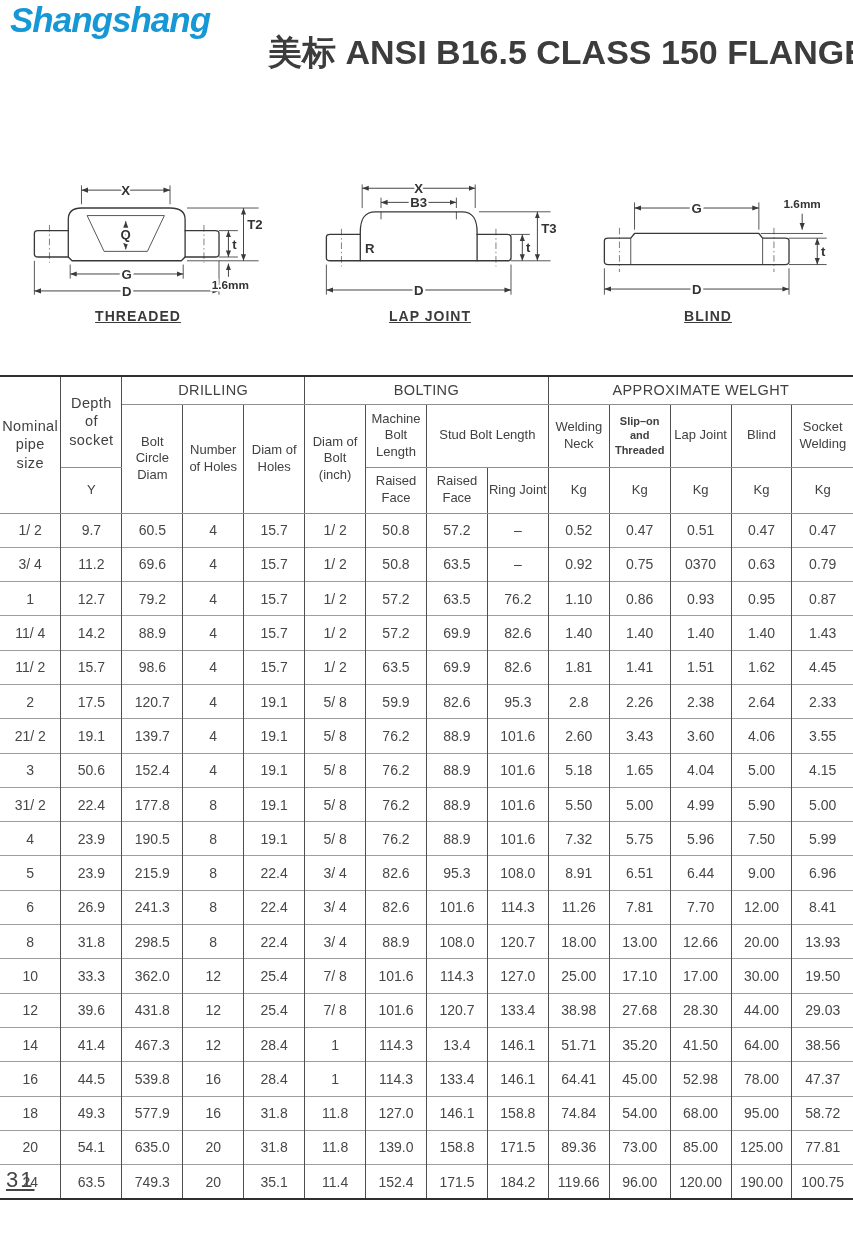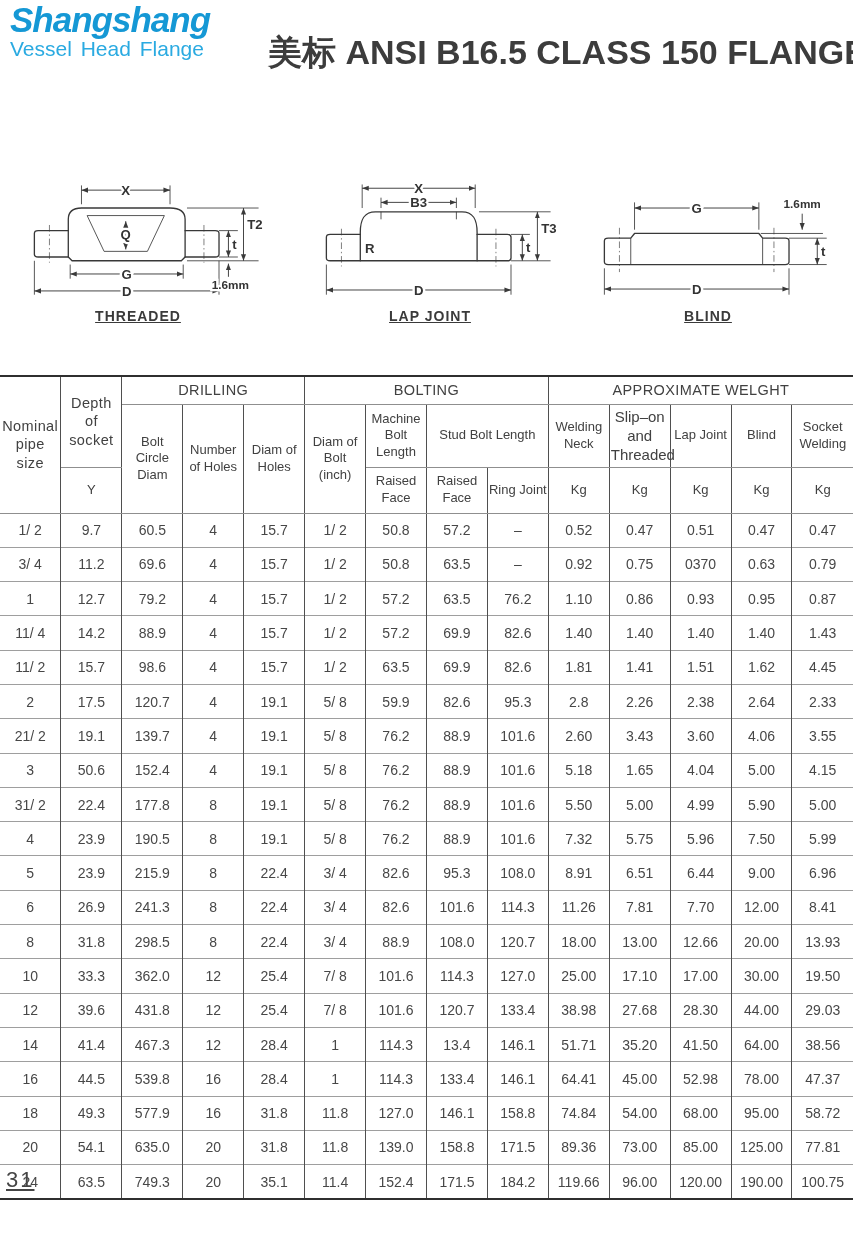--- a/index.html
+++ b/index.html
@@ -36,31 +36,30 @@
   col { width:7.1428%; }
   th, td { border-left:1px solid #4f4f4f; border-right:1px solid #4f4f4f;
            text-align:center; vertical-align:middle; padding:0 1px;
            font-weight:normal; color:#414141; }
   tr th:first-child, tbody td:first-child { border-left:none; }
   tr th:last-child,  tbody td:last-child  { border-right:none;margin-left:48px; }
   thead th { font-size:13px; line-height:1.28; border-top:1px solid #8f8f8f; border-bottom:1px solid #8f8f8f; }
   thead tr.group-row th { height:28px; font-size:14.5px; letter-spacing:0.4px; border-top:none; }
   thead tr.name-row th  { height:63px; }
   thead tr.sub-row th   { height:46px; }
-  thead th.small-head { font-size:15px; }
+  thead th.small-head { font-size:11px;font-weight:bold; }
   tbody td { height:34.3px; font-size:14px; border-top:1px solid #9e9e9e; color:#474747; }
 
   .page-number { position:absolute; left:6px; top:1167px; font-size:22px; color:#454545; letter-spacing:2px;text-decoration:underline; }
 </style>
 </head>
 <body>
 
 <div class="logo">
   <div class="logo-name">Shangshang</div>
-  <div class="logo-tagline">Vessel Head Flange</div>
 </div>
 <div class="page-title">美标 ANSI B16.5 CLASS 150 FLANGES</div>
 
 <div class="drawing" id="drawing-threaded">
   <svg viewBox="0 0 280 138">
     <defs>
       <marker id="ar-t" viewBox="0 0 8 8" refX="8" refY="4" markerWidth="7" markerHeight="7" orient="auto-start-reverse">
         <path d="M8,4 L0,0.9 L0,7.1 Z" fill="#3a3a3a"></path>
       </marker>
     </defs>

